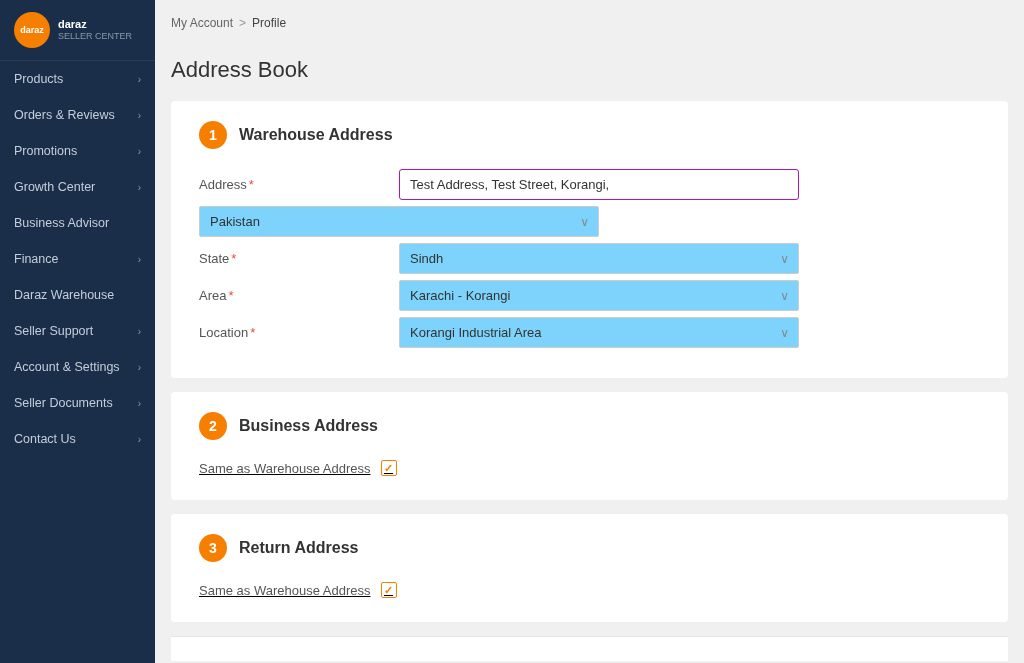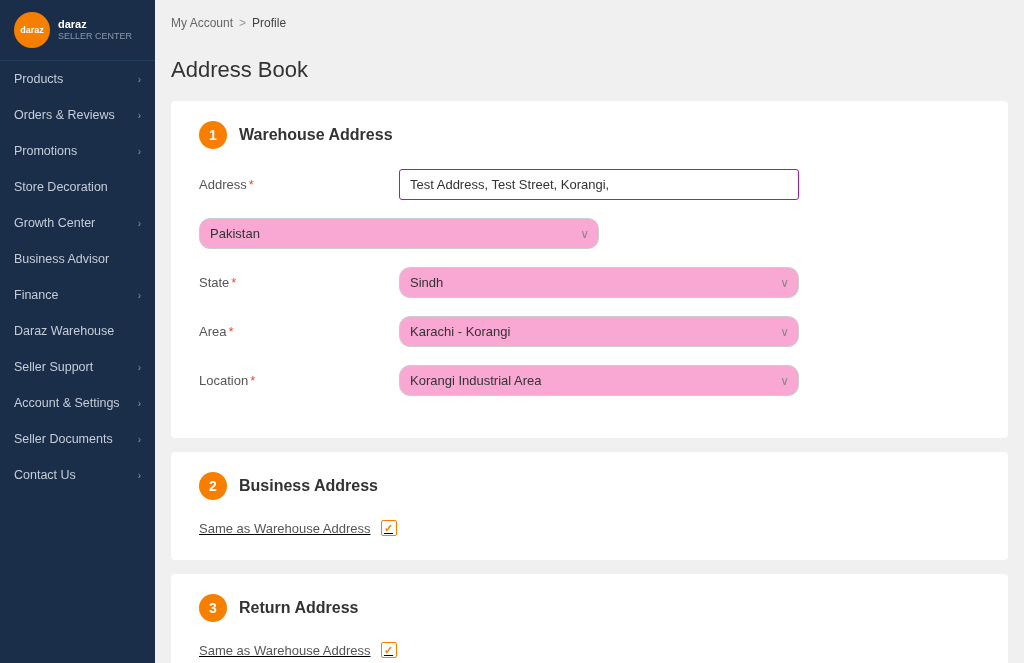--- a/index.html
+++ b/index.html
@@ -109,21 +109,21 @@
     }
     .section-title {
       font-size: 16px;
       font-weight: 600;
       color: #333;
     }
 
     .form-row {
       display: flex;
       align-items: center;
-      margin-bottom: 18px;
+      margin-bottom: 6px;
     }
     .form-label {
       width: 200px;
       min-width: 200px;
       color: #555;
       font-size: 13px;
     }
     .form-label .required {
       color: #e74c3c;
       margin-left: 2px;
@@ -140,25 +140,25 @@
     }
 
     .form-select-wrapper {
       flex: 1;
       max-width: 400px;
       position: relative;
     }
     .form-select {
       width: 100%;
       border: 1px solid #ccc;
-      border-radius: 11px;
+      border-radius: 2px;
       padding: 7px 30px 7px 10px;
       font-size: 13px;
       color: #333;
-      background: #f9a8d4;
+      background: #7dd3fc;
       appearance: none;
       outline: none;
       cursor: pointer;
     }
     .select-arrow {
       position: absolute;
       right: 10px;
       top: 50%;
       transform: translateY(-50%);
       color: #888;
@@ -225,23 +225,20 @@
     <span>Products</span>
     <span class="chevron">›</span>
   </div>
   <div class="sidebar-item">
     <span>Orders &amp; Reviews</span>
     <span class="chevron">›</span>
   </div>
   <div class="sidebar-item">
     <span>Promotions</span>
     <span class="chevron">›</span>
-  </div>
-  <div class="sidebar-item">
-    <span>Store Decoration</span>
   </div>
   <div class="sidebar-item">
     <span>Growth Center</span>
     <span class="chevron">›</span>
   </div>
   <div class="sidebar-item">
     <span>Business Advisor</span>
   </div>
   <div class="sidebar-item">
     <span>Finance</span>

